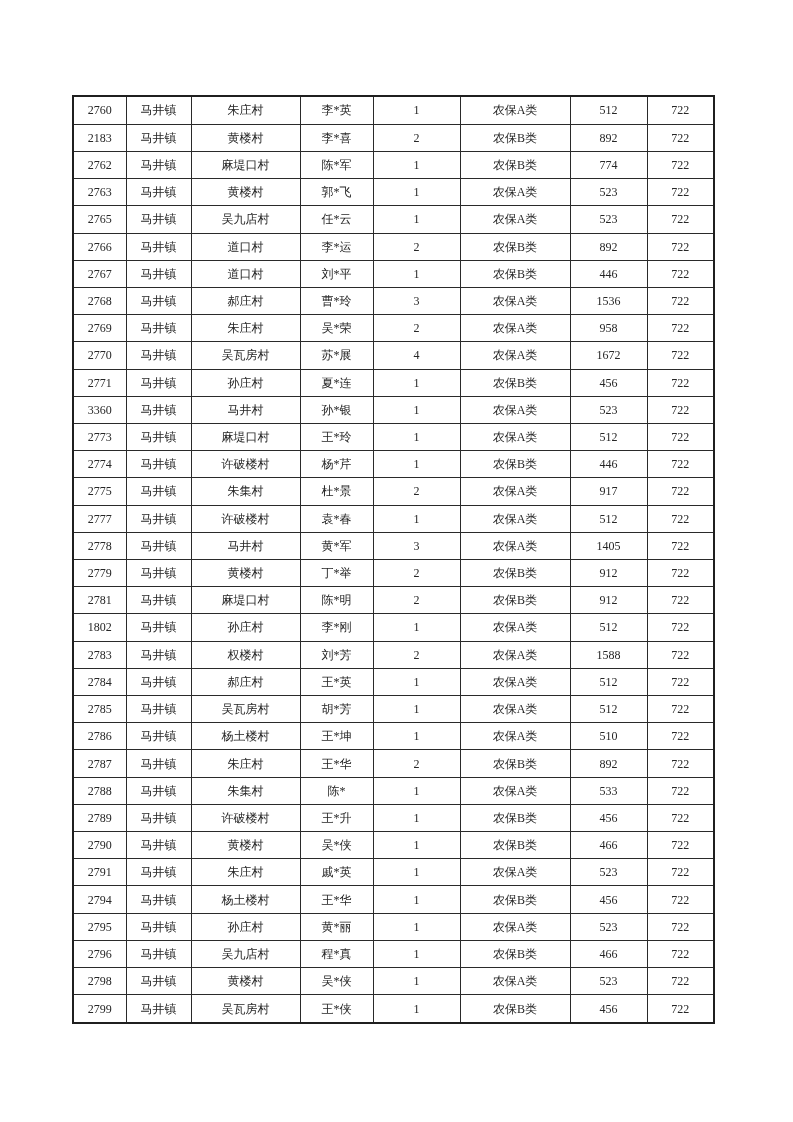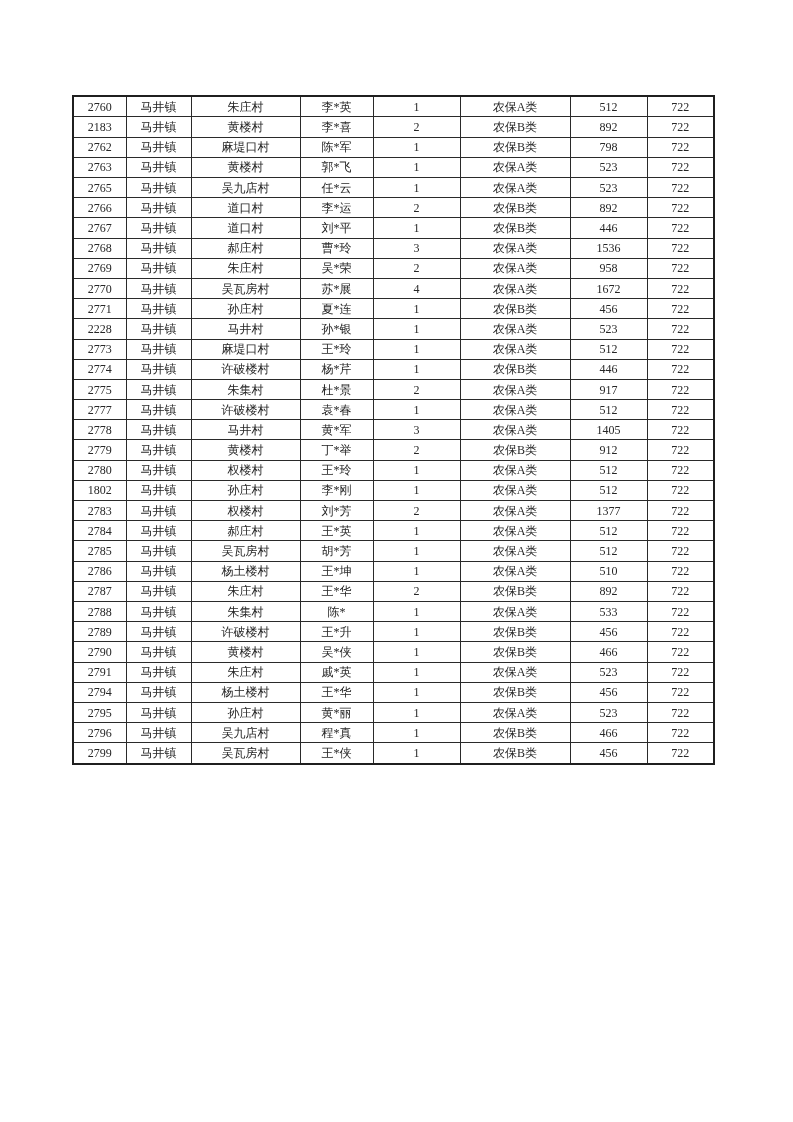--- a/index.html
+++ b/index.html
@@ -18,21 +18,21 @@
     left: 0; top: 0;
     width: 793px;
     height: 1122px;
     background: #ffffff;
   }
   table.roster {
     position: absolute;
     left: 72px;
     top: 95px;
     width: 641px;
-    height: 670px;
+    height: 929px;
     border-collapse: collapse;
     table-layout: fixed;
     border: 2px solid #1f1f1f;
   }
   table.roster td {
     border: 1px solid #2a2a2a;
     text-align: center;
     vertical-align: middle;
     font-size: 12px;
     color: #262626;
@@ -78,21 +78,21 @@
           <td>892</td>
           <td>722</td>
         </tr>
         <tr>
           <td>2762</td>
           <td>马井镇</td>
           <td>麻堤口村</td>
           <td>陈*军</td>
           <td>1</td>
           <td>农保B类</td>
-          <td>798</td>
+          <td>774</td>
           <td>722</td>
         </tr>
         <tr>
           <td>2763</td>
           <td>马井镇</td>
           <td>黄楼村</td>
           <td>郭*飞</td>
           <td>1</td>
           <td>农保A类</td>
           <td>523</td>
@@ -162,21 +162,21 @@
           <td>2771</td>
           <td>马井镇</td>
           <td>孙庄村</td>
           <td>夏*连</td>
           <td>1</td>
           <td>农保B类</td>
           <td>456</td>
           <td>722</td>
         </tr>
         <tr>
-          <td>2228</td>
+          <td>3360</td>
           <td>马井镇</td>
           <td>马井村</td>
           <td>孙*银</td>
           <td>1</td>
           <td>农保A类</td>
           <td>523</td>
           <td>722</td>
         </tr>
         <tr>
           <td>2773</td>
@@ -232,47 +232,47 @@
           <td>2779</td>
           <td>马井镇</td>
           <td>黄楼村</td>
           <td>丁*举</td>
           <td>2</td>
           <td>农保B类</td>
           <td>912</td>
           <td>722</td>
         </tr>
         <tr>
-          <td>2780</td>
-          <td>马井镇</td>
-          <td>权楼村</td>
-          <td>王*玲</td>
-          <td>1</td>
-          <td>农保A类</td>
-          <td>512</td>
+          <td>2781</td>
+          <td>马井镇</td>
+          <td>麻堤口村</td>
+          <td>陈*明</td>
+          <td>2</td>
+          <td>农保B类</td>
+          <td>912</td>
           <td>722</td>
         </tr>
         <tr>
           <td>1802</td>
           <td>马井镇</td>
           <td>孙庄村</td>
           <td>李*刚</td>
           <td>1</td>
           <td>农保A类</td>
           <td>512</td>
           <td>722</td>
         </tr>
         <tr>
           <td>2783</td>
           <td>马井镇</td>
           <td>权楼村</td>
           <td>刘*芳</td>
           <td>2</td>
           <td>农保A类</td>
-          <td>1377</td>
+          <td>1588</td>
           <td>722</td>
         </tr>
         <tr>
           <td>2784</td>
           <td>马井镇</td>
           <td>郝庄村</td>
           <td>王*英</td>
           <td>1</td>
           <td>农保A类</td>
           <td>512</td>
@@ -369,20 +369,30 @@
           <td>722</td>
         </tr>
         <tr>
           <td>2796</td>
           <td>马井镇</td>
           <td>吴九店村</td>
           <td>程*真</td>
           <td>1</td>
           <td>农保B类</td>
           <td>466</td>
+          <td>722</td>
+        </tr>
+        <tr>
+          <td>2798</td>
+          <td>马井镇</td>
+          <td>黄楼村</td>
+          <td>吴*侠</td>
+          <td>1</td>
+          <td>农保A类</td>
+          <td>523</td>
           <td>722</td>
         </tr>
         <tr>
           <td>2799</td>
           <td>马井镇</td>
           <td>吴瓦房村</td>
           <td>王*侠</td>
           <td>1</td>
           <td>农保B类</td>
           <td>456</td>

